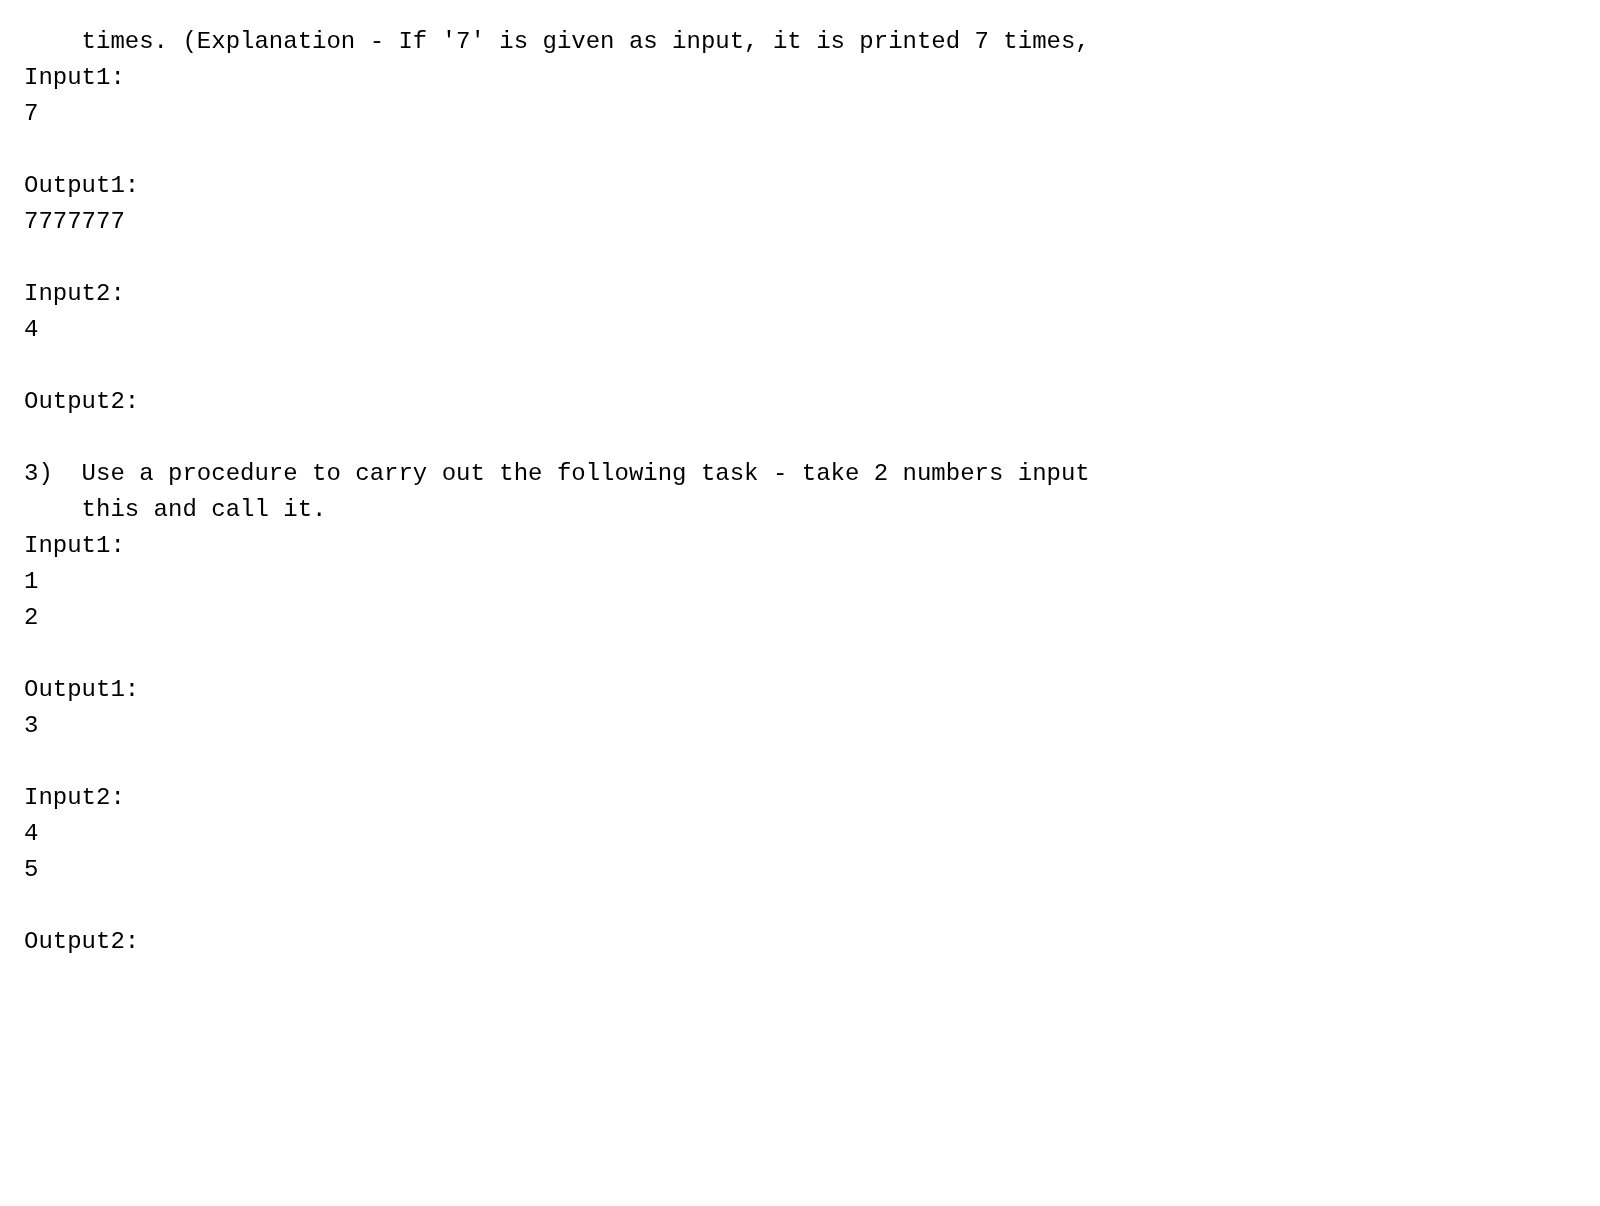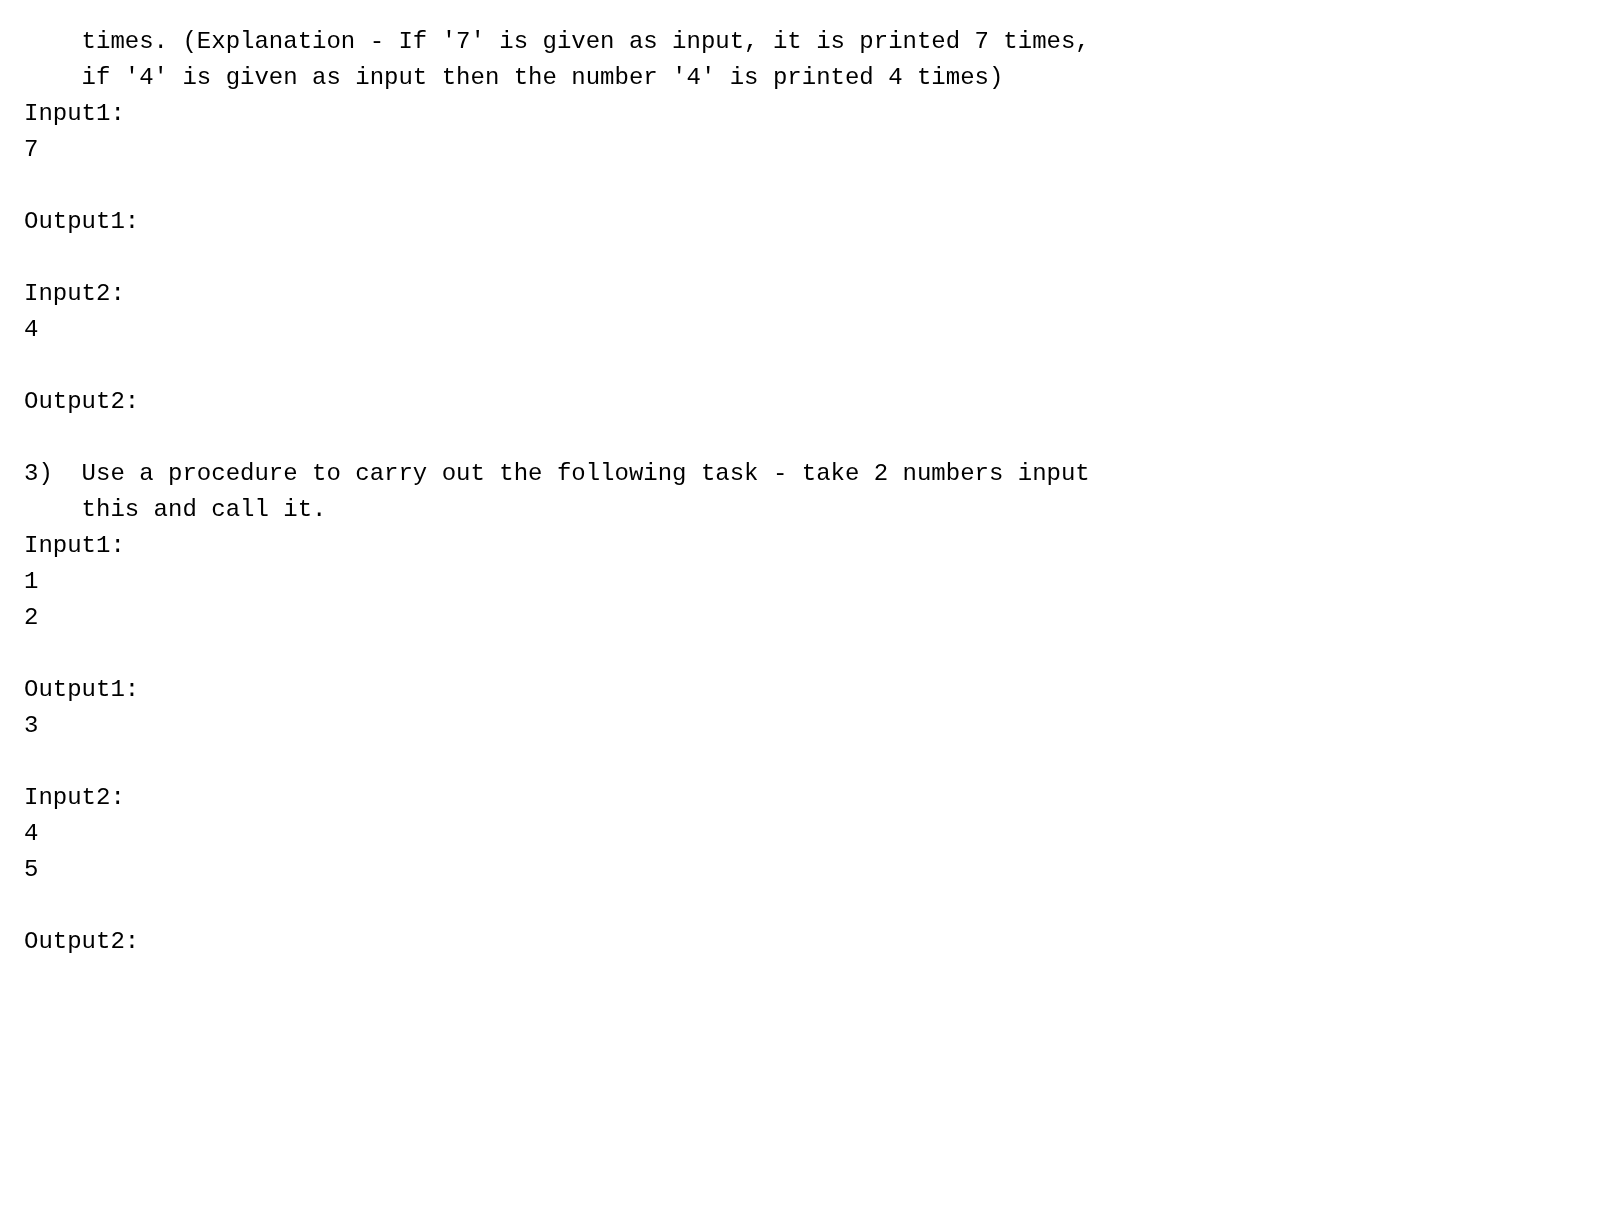--- a/index.html
+++ b/index.html
@@ -19,25 +19,25 @@
     }
     .blank {
       height: 1.5em;
     }
   </style>
 </head>
 <body>
 
 <div>
   <div class="line">    times. (Explanation - If '7' is given as input, it is printed 7 times,</div>
-  <div class="line">    if '4' is given as input then the number '4' is printed 4 times)</div>
   <div class="line">Input1:</div>
   <div class="line">7</div>
   <div class="blank"></div>
   <div class="line">Output1:</div>
+  <div class="line">7777777</div>
   <div class="blank"></div>
   <div class="line">Input2:</div>
   <div class="line">4</div>
   <div class="blank"></div>
   <div class="line">Output2:</div>
   <div class="blank"></div>
   <div class="line">3)  Use a procedure to carry out the following task - take 2 numbers input</div>
   <div class="line">    this and call it.</div>
   <div class="line">Input1:</div>
   <div class="line">1</div>

